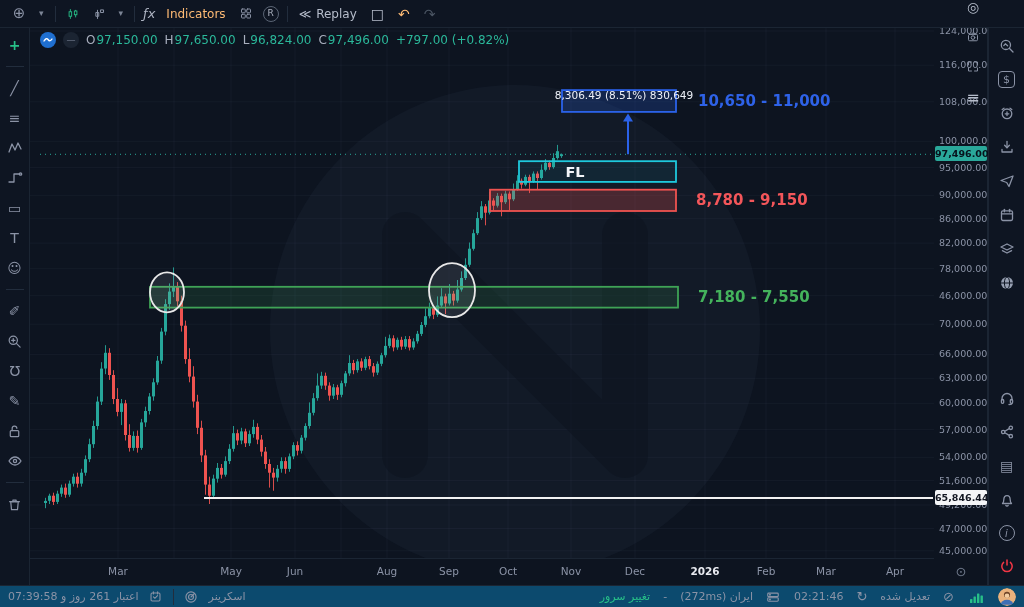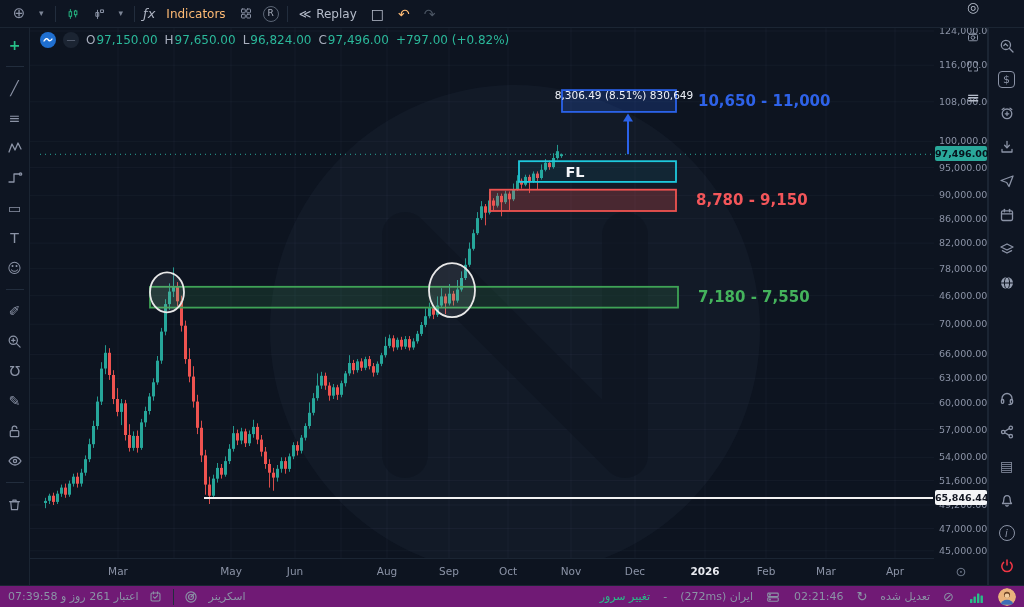--- a/index.html
+++ b/index.html
@@ -51,21 +51,21 @@
   .taxis{position:absolute;left:30px;top:558px;width:904px;height:27px;border-top:1px solid #1b2533;background:#0d1420;z-index:14;}
   .ttick{position:absolute;top:6px;width:40px;margin-left:-20px;text-align:center;color:#8b93a6;font-size:10.5px;}
   .ttick.year{color:#e8eaf0;font-weight:bold;}
   
   .rtool{position:absolute;left:988px;top:28px;width:36px;height:557px;border-left:1px solid #1b2533;background:#0e1522;display:flex;flex-direction:column;align-items:center;padding:9px 0 10px;gap:16px;z-index:20;}
   .rtool .spacer{flex:1;}
   .rtool .ic{cursor:pointer;font-size:14px;}
   .dollar-box{width:17px;height:17px;border:1.3px solid #8b93a6;border-radius:4px;font-size:11px;display:flex;align-items:center;justify-content:center;color:#8b93a6;}
   .info-circ{width:16px;height:16px;border:1.3px solid #8b93a6;border-radius:50%;font-size:10px;font-style:italic;display:flex;align-items:center;justify-content:center;color:#8b93a6;}
   
-  .statusbar{position:absolute;left:0;top:585px;width:1024px;height:22px;background:#701a75;border-top:1px solid #1b2533;display:flex;align-items:center;padding:0 8px;font-size:11px;color:#8b93a6;z-index:30;}
+  .statusbar{position:absolute;left:0;top:585px;width:1024px;height:22px;background:#0c4a6e;border-top:1px solid #1b2533;display:flex;align-items:center;padding:0 8px;font-size:11px;color:#8b93a6;z-index:30;}
   .sb-left{display:flex;align-items:center;gap:10px;}
   .sb-right{margin-left:auto;display:flex;align-items:center;gap:13px;}
   .sb-green{color:#27c088;cursor:pointer;}
   .avatar{width:18px;height:18px;border-radius:50%;overflow:hidden;}
   .grid-ic svg{display:block;}
 </style>
 </head>
 <body>
 
 <div class="app">

